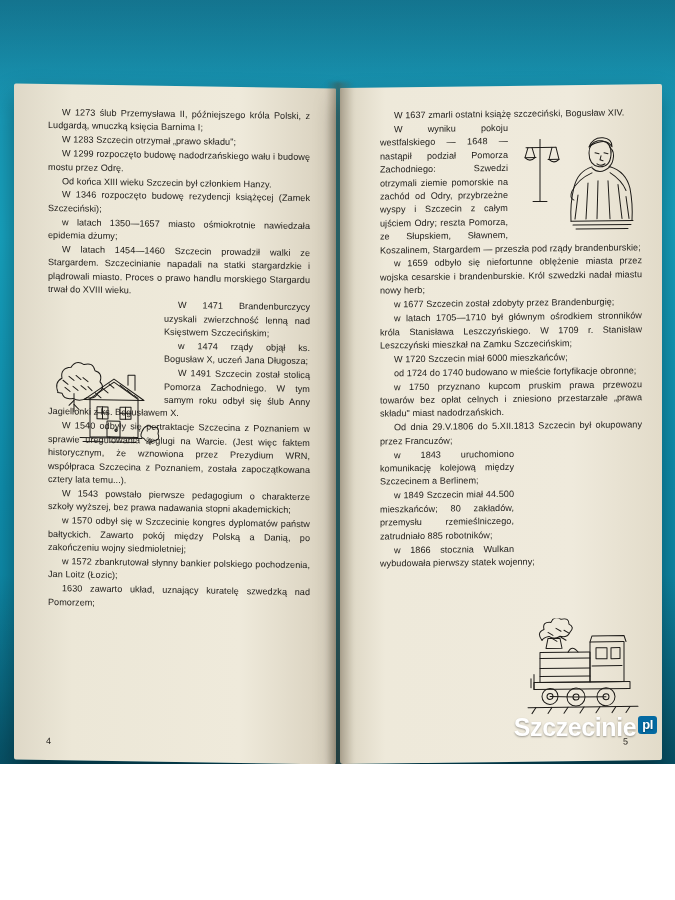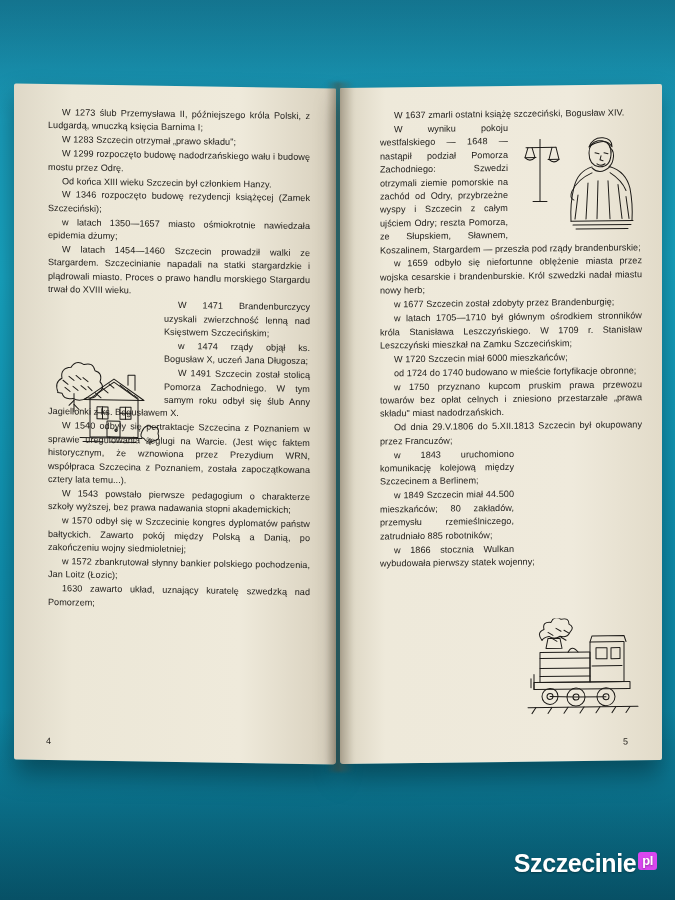--- a/index.html
+++ b/index.html
@@ -3,21 +3,21 @@
 <meta charset="utf-8">
 <style>
   html, body {
     margin: 0;
     padding: 0;
     background: #ffffff;
   }
   #stage {
     position: relative;
     width: 675px;
-    height: 900px;
+    height: 764px;
     overflow: hidden;
     background: #16a6c4;
     font-family: "Liberation Sans", sans-serif;
   }
   
   .bg {
     position: absolute;
     inset: 0;
     background:
       linear-gradient(178deg, #1b95b4 0%, #17a3c0 30%, #0f8fae 62%, #0c7f9c 100%);
@@ -135,21 +135,21 @@
     bottom: 22px;
     font-family: "Liberation Sans", sans-serif;
     font-size: 25px;
     font-weight: 700;
     color: #ffffff;
     letter-spacing: -0.4px;
     text-shadow: 0 1px 2px rgba(0,0,0,0.35);
   }
   .watermark .dot {
     display: inline-block;
-    background: #d946ef;
+    background: #0369a1;
     color: #ffffff;
     border-radius: 3px;
     font-size: 13px;
     font-weight: 700;
     padding: 1px 4px 2px 4px;
     vertical-align: 7px;
     margin-left: 2px;
   }
 </style>
 </head>

